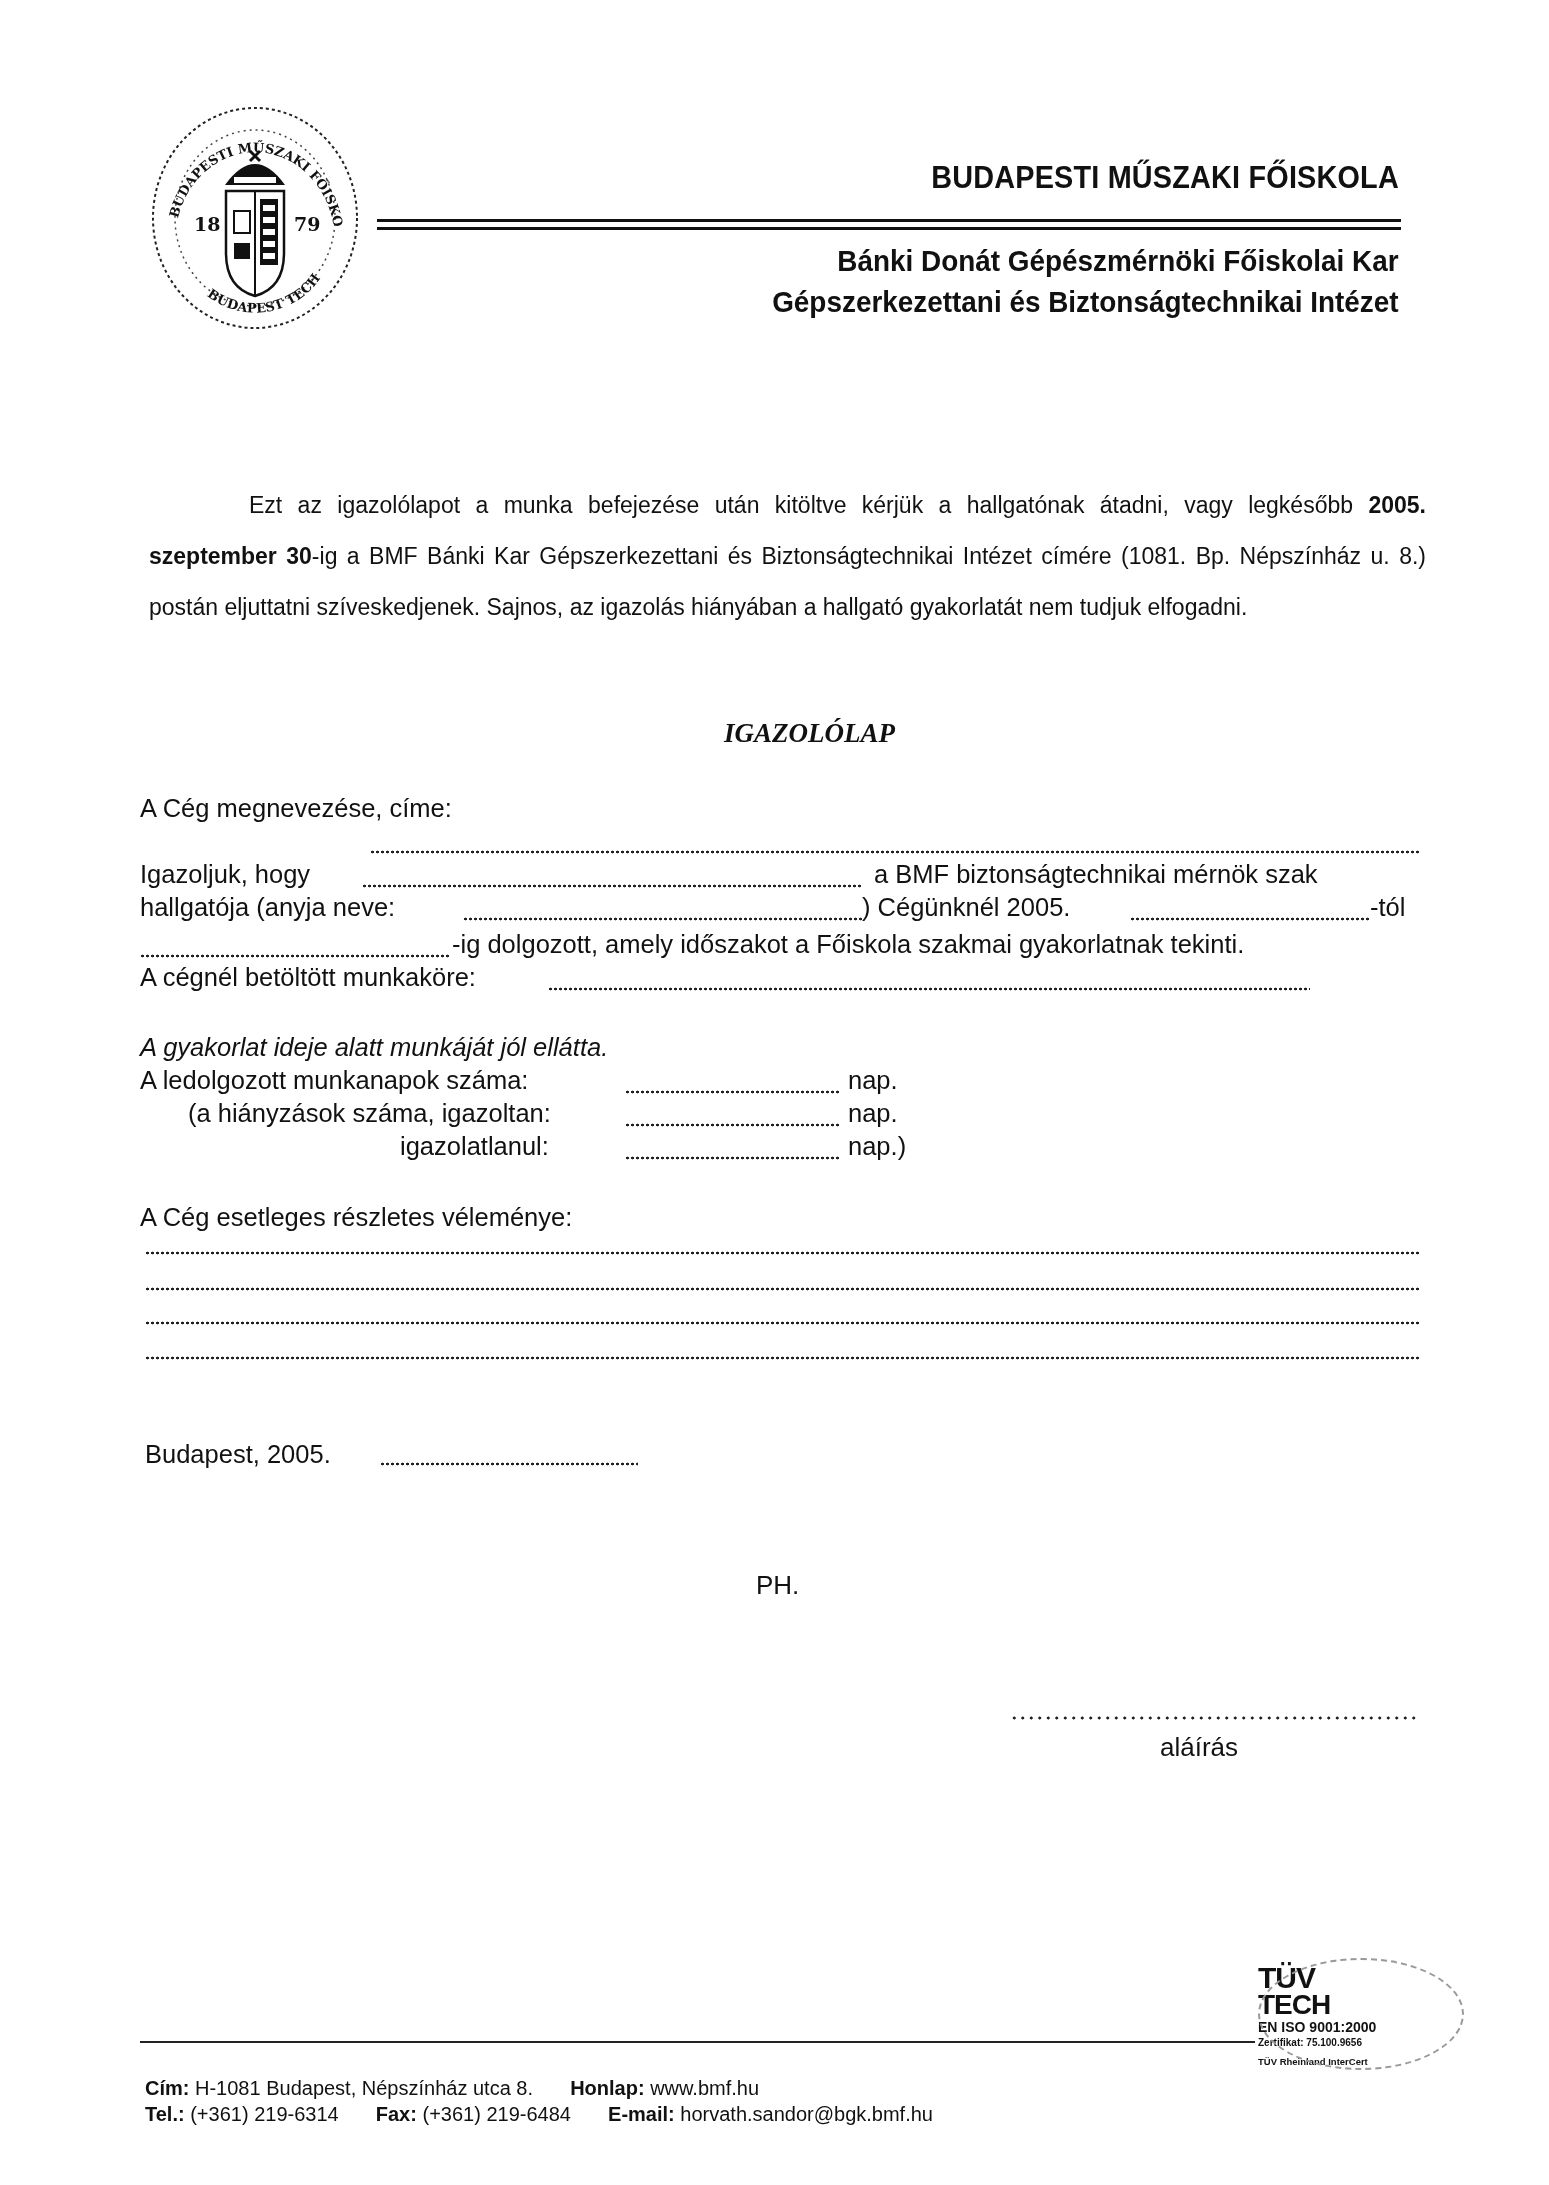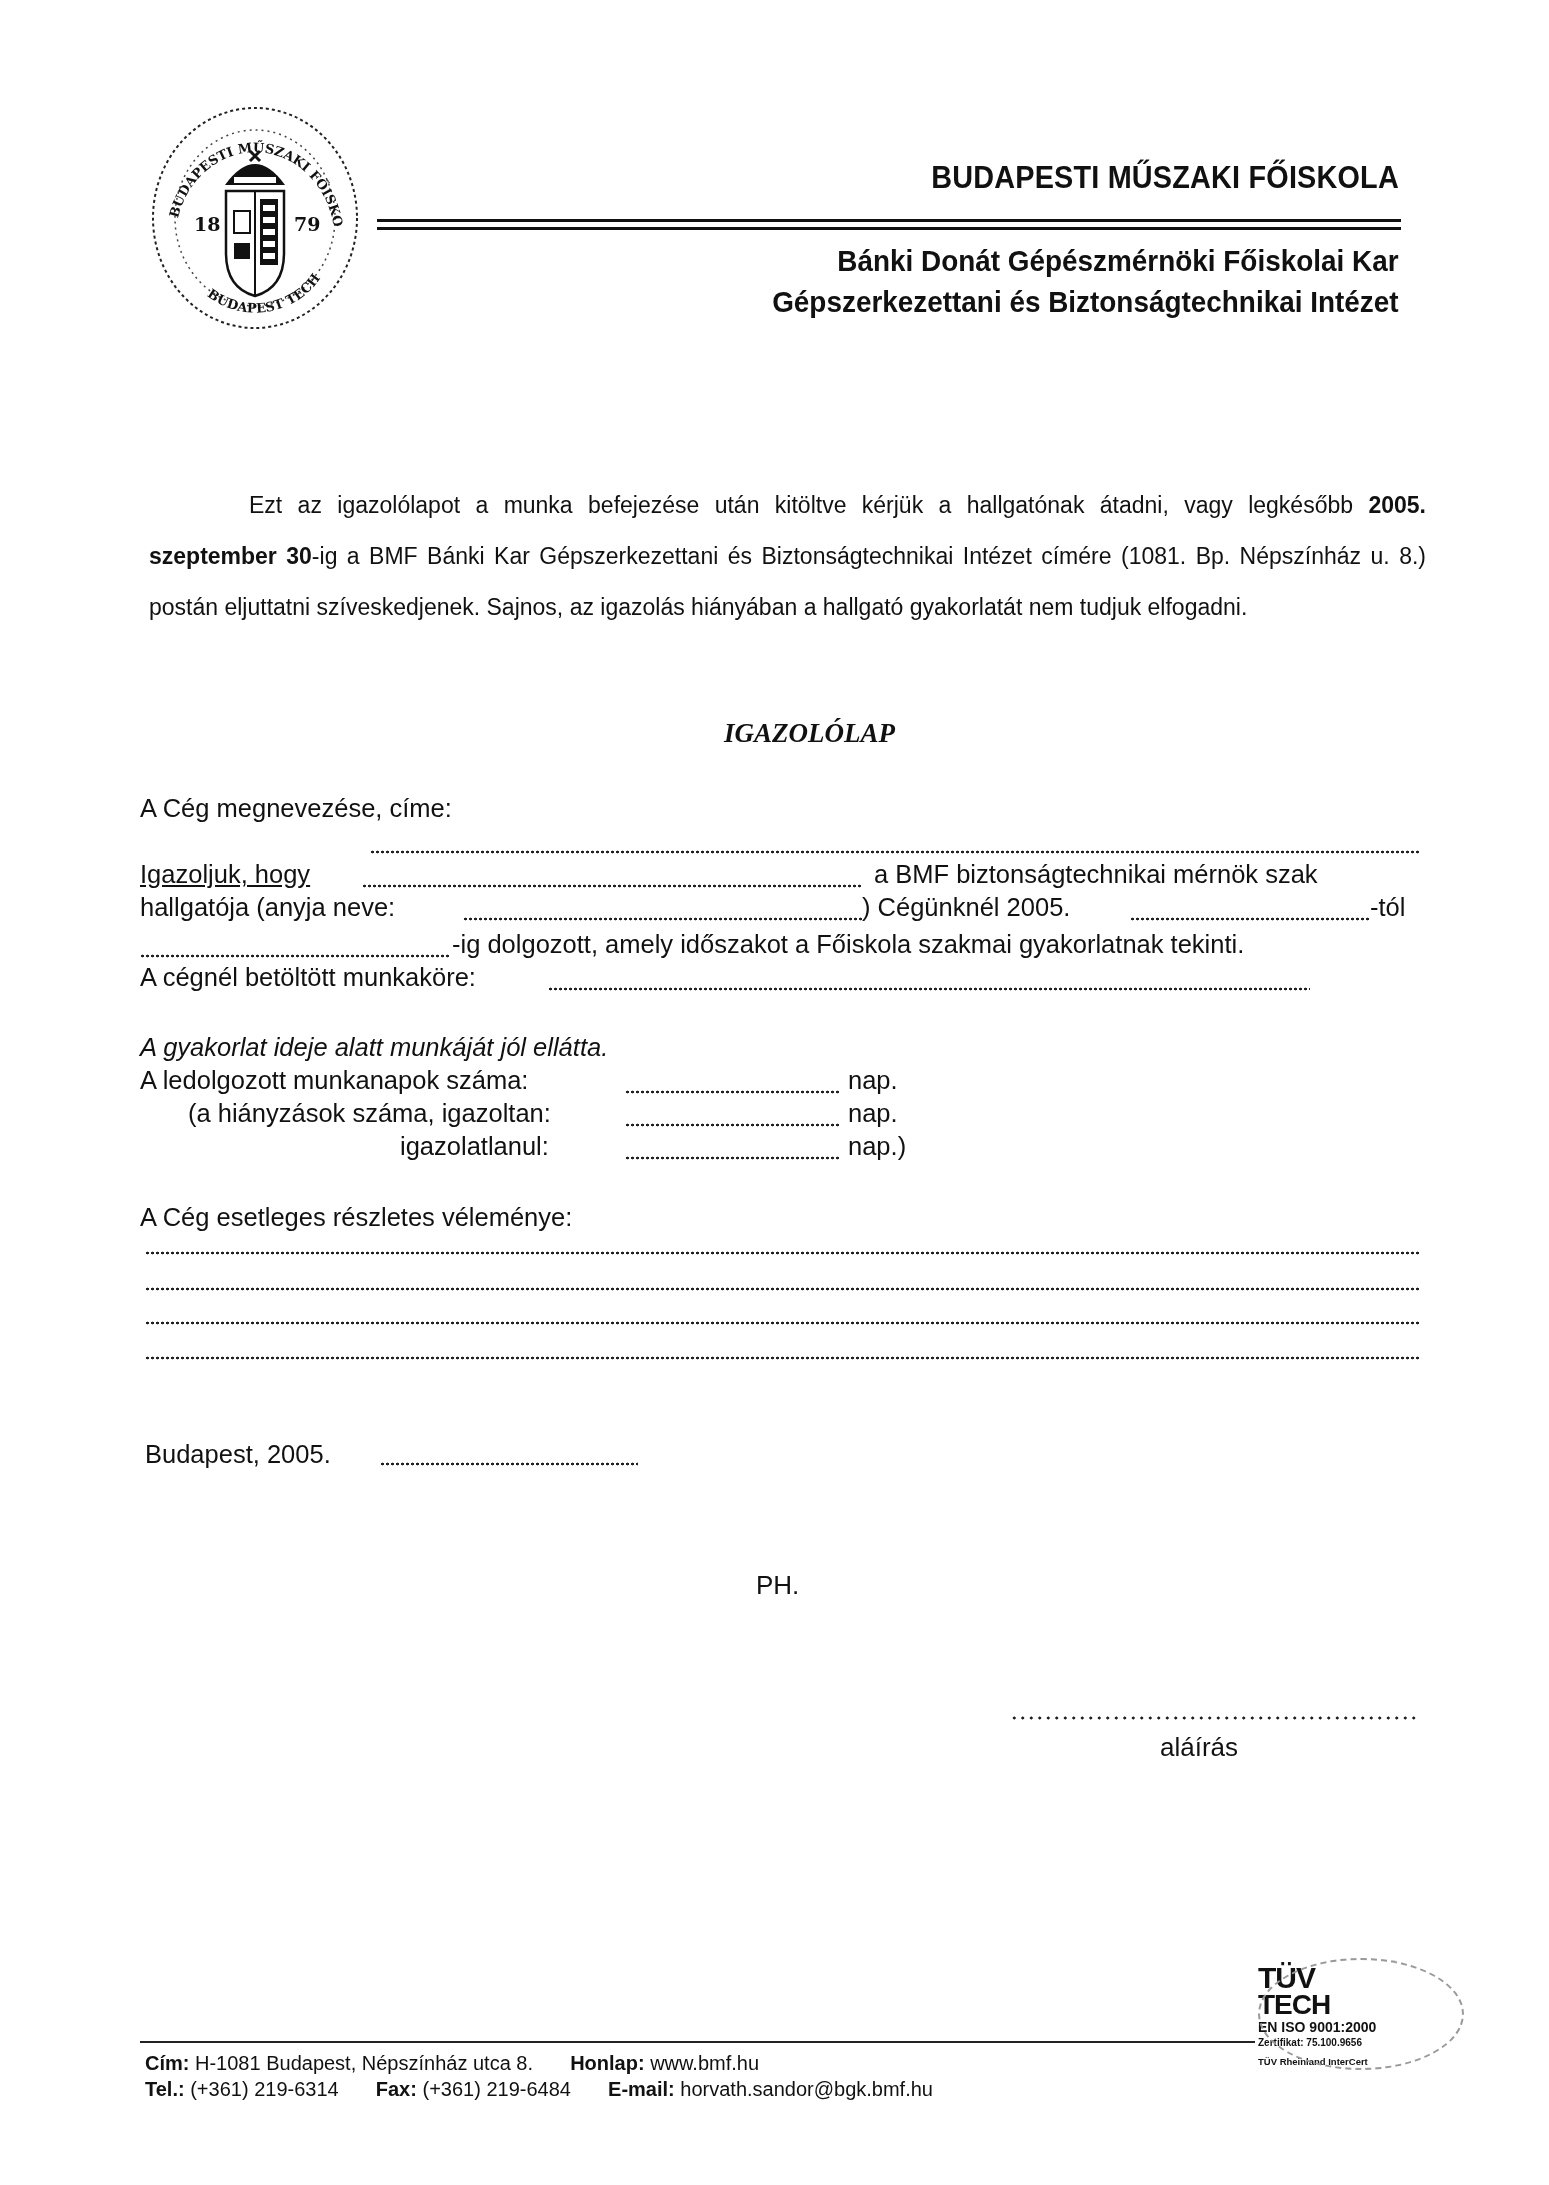--- a/index.html
+++ b/index.html
@@ -45,21 +45,21 @@
     .sigline {
       left: 1010px; width: 410px; top: 1716px; height: 4px;
       background-image: radial-gradient(circle, #222 1.4px, transparent 1.7px);
       background-size: 8.5px 4px; background-repeat: repeat-x;
     }
     .sig-label { left: 1160px; top: 1732px; font-size: 26px; }
     .ph { left: 756px; top: 1570px; font-size: 26px; }
 
     
     .footer-rule { left: 140px; width: 1115px; top: 2041px; height: 2px; background: #222; }
-    .footer { left: 145px; font-size: 20px; white-space: nowrap; }
+    .footer { left: 145px; font-size: 20px; white-space: nowrap; margin-top: 25px; }
     .footer b { font-weight: bold; }
 
     
     .tuv { left: 1258px; top: 1950px; width: 210px; height: 150px; }
     .tuv .t1 { font-size: 30px; font-weight: bold; line-height: 28px; margin-top: 14px; letter-spacing: -1px; }
     .tuv .t2 { font-size: 28px; font-weight: bold; line-height: 26px; letter-spacing: -1px; }
     .tuv .t3 { font-size: 14px; font-weight: bold; line-height: 18px; }
     .tuv .t4 { font-size: 10px; font-weight: bold; line-height: 14px; }
     .tuv .t5 { font-size: 9.5px; font-weight: bold; line-height: 16px; margin-top: 4px; }
     .tuv-ring {
@@ -114,21 +114,21 @@
 
 <div class="abs intro"><span>Ezt az igazolólapot a munka befejezése után kitöltve kérjük a hallgatónak átadni, vagy legkésőbb </span><b>2005. szeptember 30</b><span>-ig a BMF Bánki Kar Gépszerkezettani és Biztonságtechnikai Intézet címére (1081. Bp. Népszínház u. 8.) postán eljuttatni szíveskedjenek. Sajnos, az igazolás hiányában a hallgató gyakorlatát nem tudjuk elfogadni.</span></div>
 
 <div class="abs title">IGAZOLÓLAP</div>
 
 <div class="abs form-line" style="top:794px;text-align:center;">
   <span>A Cég megnevezése, címe:</span>
 </div>
 <div class="abs dotline" style="left:370px;width:1050px;top:850px;"></div>
 
-<div class="abs form-line" style="top:860px;text-decoration:underline;">
+<div class="abs form-line" style="top:860px;">
   <span>Igazoljuk, hogy</span>
 </div>
 <div class="abs dotline" style="left:362px;width:500px;top:884px;"></div>
 <div class="abs form-line" style="left:874px;top:860px;">a BMF biztonságtechnikai mérnök szak</div>
 
 <div class="abs form-line" style="top:893px;">hallgatója (anyja neve:</div>
 <div class="abs dotline" style="left:463px;width:400px;top:917px;"></div>
 <div class="abs form-line" style="left:862px;top:893px;text-align:right;">) Cégünknél 2005.</div>
 <div class="abs dotline" style="left:1130px;width:240px;top:917px;"></div>
 <div class="abs form-line" style="left:1370px;top:893px;">-tól</div>

